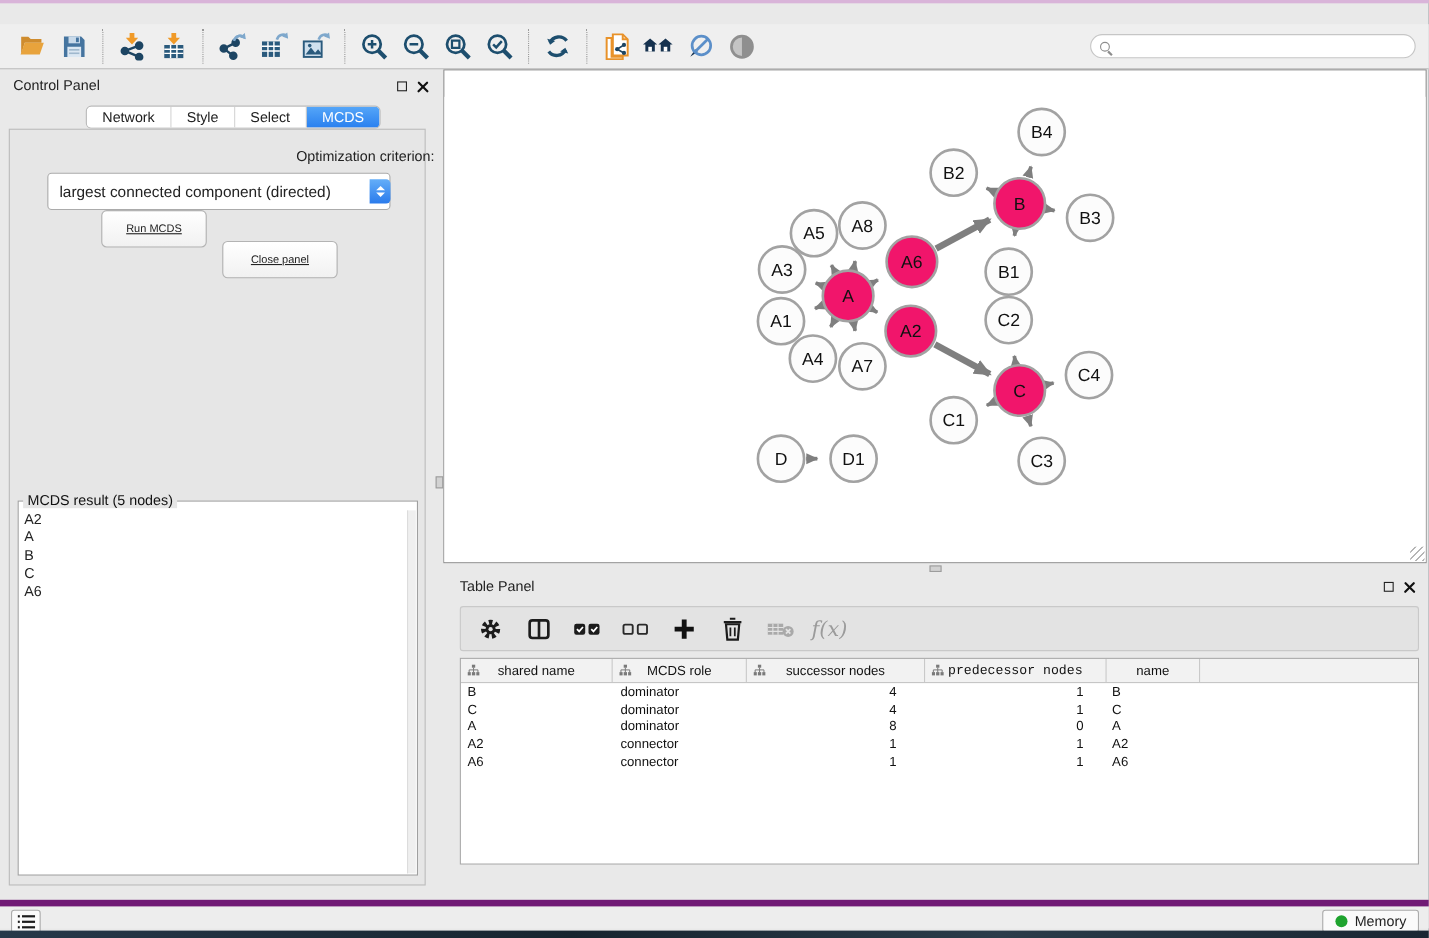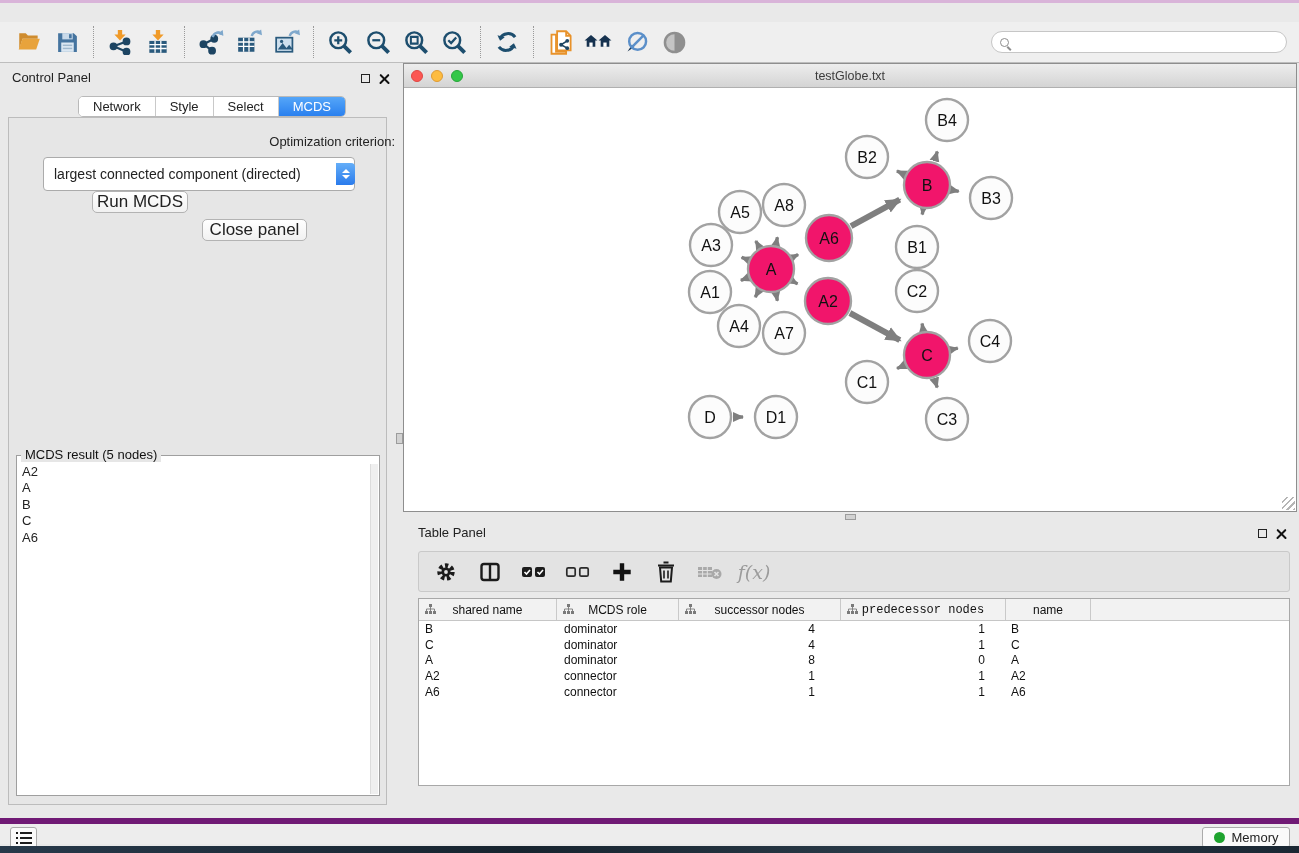--- a/index.html
+++ b/index.html
@@ -60,22 +60,22 @@
   .cp-content { position:absolute; left:8px; top:117px; width:379px; height:688px;
     background:#e6e6e6; border:1px solid #bcbcbc; }
   .opt-label { position:absolute; left:0; top:134px; width:395px; text-align:right; font-size:13px; }
   .dropdown { position:absolute; left:43px; top:157px; width:312px; height:34px; background:#fff;
     border:1px solid #ababab; border-radius:4px; display:flex; align-items:center; font-size:14px; }
   .dropdown .dd-text { flex:1; padding-left:10px; white-space:nowrap; overflow:hidden; }
   .dd-stepper { width:19px; height:22px; margin:-1px -1px -1px 0; border-radius:0 4px 4px 0;
     background:linear-gradient(#64aef8,#2a7bec); display:flex; flex-direction:column; align-items:center; justify-content:center; gap:2px; }
   .dd-up { width:0; height:0; border-left:4px solid transparent; border-right:4px solid transparent; border-bottom:4.5px solid #fff; }
   .dd-down { width:0; height:0; border-left:4px solid transparent; border-right:4px solid transparent; border-top:4.5px solid #fff; }
-  .btn { position:absolute; height:22px; background:linear-gradient(#ffffff,#f1f1f1);
-    border:1px solid #b3b3b3; border-radius:5px; font-size:17px; display:flex; align-items:center; justify-content:center; color:#222; }
+  .btn { position:absolute; height:34px; background:linear-gradient(#ffffff,#f1f1f1);
+    border:1px solid #b3b3b3; border-radius:5px; font-size:10px; display:flex; align-items:center; justify-content:center; color:#222;text-decoration:underline; }
 
   .fieldset { position:absolute; left:16px; top:455px; width:364px; height:341px; border:1px solid #9f9f9f; background:#fff; }
   .fieldset .legend { position:absolute; left:4px; top:-9px; background:#e6e6e6; padding:0 4px; font-size:13px; color:#111; }
   .result-list { position:absolute; left:2px; top:8px; right:10px; bottom:2px; overflow:hidden; font-size:13px; line-height:16.4px; padding-left:3px; }
   .result-scrollbar { position:absolute; right:1px; top:8px; width:8px; bottom:1px; background:#efefef; border-left:1px solid #dcdcdc; }
 
   
   .net-window { position:absolute; left:403px; top:63px; width:894px; height:449px;
     background:#fff; border:1px solid #8e8e8e; }
   .net-titlebar { position:absolute; left:0; top:0; right:0; height:24px;
@@ -303,28 +303,20 @@
         <div>C</div>
         <div>A6</div>
       </div>
     <div class="result-scrollbar"></div>
   </div>
 
   <div class="v-handle"></div>
   <div class="h-handle"></div>
 
   <div class="net-window">
-    <div class="net-titlebar">
-      <div class="lights">
-        <span class="light red"></span>
-        <span class="light yellow"></span>
-        <span class="light green"></span>
-      </div>
-      <span>testGlobe.txt</span>
-    </div>
     <svg class="net-canvas" id="graph-svg" viewBox="0 0 892 423">
       <defs>
         <marker id="arrow-n" markerUnits="userSpaceOnUse" markerWidth="12" markerHeight="11" refX="10" refY="5.5" orient="auto">
           <path d="M0,0.5 L11,5.5 L0,10.5 z" fill="#7F7F7F"></path>
         </marker>
         <marker id="arrow-t" markerUnits="userSpaceOnUse" markerWidth="17" markerHeight="15" refX="14" refY="7.5" orient="auto">
           <path d="M0,0.5 L16,7.5 L0,14.5 z" fill="#7F7F7F"></path>
         </marker>
       </defs>
       <g id="graph-edges">

